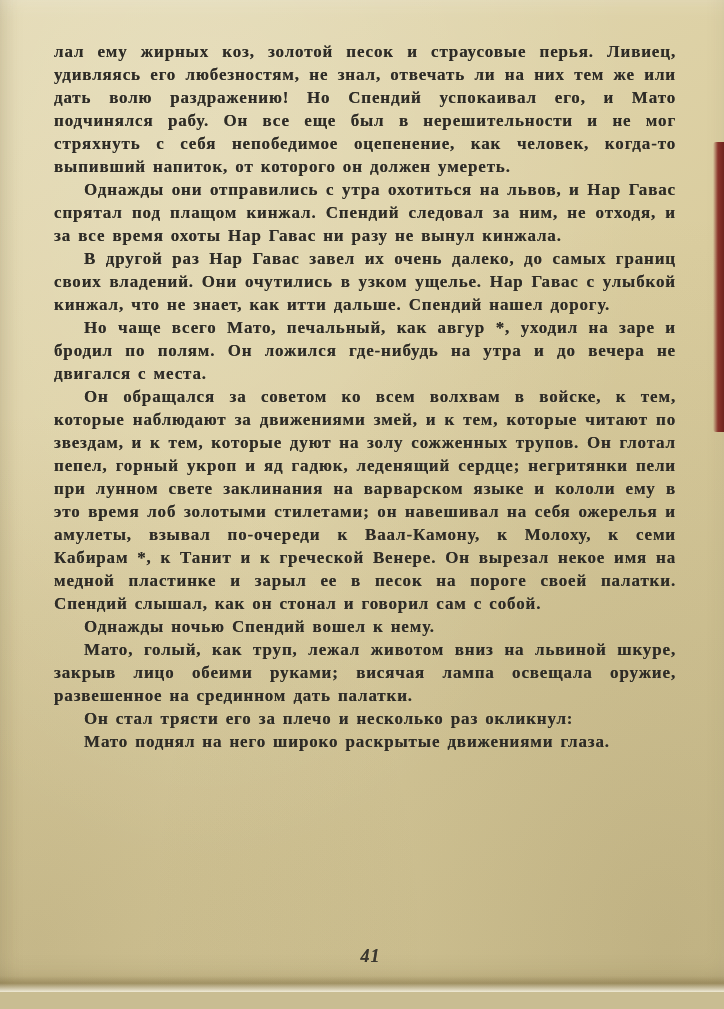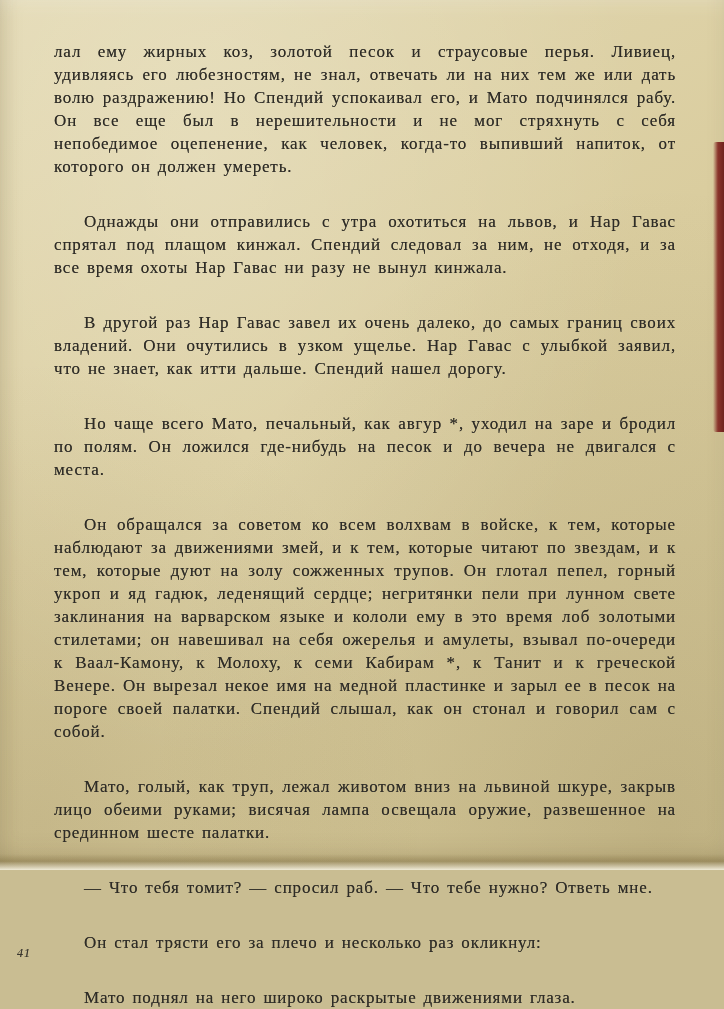--- a/index.html
+++ b/index.html
@@ -8,60 +8,60 @@
   }
   body {
     width: 724px;
     height: 1009px;
     overflow: hidden;
     background: #c9bd92;
   }
   .scan {
     position: relative;
     width: 724px;
-    height: 870px;
+    height: 992px;
     background:
       radial-gradient(ellipse at 28% 18%, rgba(255,255,248,0.20), rgba(0,0,0,0) 60%),
       radial-gradient(ellipse at 92% 95%, rgba(92,72,30,0.16), rgba(0,0,0,0) 55%),
       radial-gradient(ellipse at 5% 95%, rgba(92,72,30,0.14), rgba(0,0,0,0) 40%),
       linear-gradient(152deg, #e3d9b3 0%, #dacd9f 45%, #d2c595 100%);
     box-shadow:
       inset 0 -20px 28px -14px rgba(80,60,20,0.38),
       inset 0 10px 24px -14px rgba(255,255,250,0.45),
       inset 14px 0 26px -18px rgba(90,70,30,0.25);
     font-family: "Liberation Serif", "DejaVu Serif", serif;
     color: #2e2c27;
+    font-weight: bold;
   }
   .text-block {
     position: absolute;
     left: 54px;
     top: 40px;
     width: 622px;
     font-size: 17px;
     line-height: 23px;
     letter-spacing: 0.05em;
     word-spacing: 2px;
     text-align: justify;
     text-shadow: 0 0 0.5px rgba(44,42,36,0.65);
   }
   .para {
     margin: 0;
     text-indent: 0;
   }
   .para.indent {
     text-indent: 30px;
-    margin-top: 32px;
   }
   .page-number {
     position: absolute;
     left: 17px;
     right: 0;
     top: 946px;
-    text-align: left;
-    font-size: 12px;
+    text-align: center;
+    font-size: 18px;
     font-style: italic;
     letter-spacing: 1px;
     color: #3a372f;
     text-shadow: 0 0 0.5px rgba(44,42,36,0.6);
   }
   .binding-stripe {
     position: absolute;
     right: 0;
     top: 142px;
     width: 11px;
@@ -81,24 +81,24 @@
       rgba(246,242,224,0.92) 100%);
   }
 </style>
 </head>
 <body>
 
 <div class="scan">
   <div class="text-block" id="text-block">
       <p class="para">лал ему жирных коз, золотой песок и страусовые перья. Ливиец, удивляясь его любезностям, не знал, отвечать ли на них тем же или дать волю раздражению! Но Спендий успокаивал его, и Мато подчинялся рабу. Он все еще был в нерешительности и не мог стряхнуть с себя непобедимое оцепенение, как человек, когда-то выпивший напиток, от которого он должен умереть.</p>
       <p class="para indent">Однажды они отправились с утра охотиться на львов, и Нар Гавас спрятал под плащом кинжал. Спендий следовал за ним, не отходя, и за все время охоты Нар Гавас ни разу не вынул кинжала.</p>
-      <p class="para indent">В другой раз Нар Гавас завел их очень далеко, до самых границ своих владений. Они очутились в узком ущелье. Нар Гавас с улыбкой заявил, что не знает, как итти дальше. Спендий нашел дорогу.</p>
-      <p class="para indent">Но чаще всего Мато, печальный, как авгур *, уходил на заре и бродил по полям. Он ложился где-нибудь на песок и до вечера не двигался с места.</p>
+      <p class="para indent">В другой раз Нар Гавас завел их очень далеко, до самых границ своих владений. Они очутились в узком ущелье. Нар Гавас с улыбкой кинжал, что не знает, как итти дальше. Спендий нашел дорогу.</p>
+      <p class="para indent">Но чаще всего Мато, печальный, как авгур *, уходил на заре и бродил по полям. Он ложился где-нибудь на утра и до вечера не двигался с места.</p>
       <p class="para indent">Он обращался за советом ко всем волхвам в войске, к тем, которые наблюдают за движениями змей, и к тем, которые читают по звездам, и к тем, которые дуют на золу сожженных трупов. Он глотал пепел, горный укроп и яд гадюк, леденящий сердце; негритянки пели при лунном свете заклинания на варварском языке и кололи ему в это время лоб золотыми стилетами; он навешивал на себя ожерелья и амулеты, взывал по-очереди к Ваал-Камону, к Молоху, к семи Кабирам *, к Танит и к греческой Венере. Он вырезал некое имя на медной пластинке и зарыл ее в песок на пороге своей палатки. Спендий слышал, как он стонал и говорил сам с собой.</p>
-      <p class="para indent">Мато, голый, как труп, лежал животом вниз на львиной шкуре, закрыв лицо обеими руками; висячая лампа освещала оружие, развешенное на срединном шесте палатки.</p>
-      <p class="para indent">— Что тебя томит? — спросил раб. — Что тебе нужно? Ответь мне.</p>
+      <p class="para indent">Однажды ночью Спендий вошел к нему.</p>
+      <p class="para indent">Мато, голый, как труп, лежал животом вниз на львиной шкуре, закрыв лицо обеими руками; висячая лампа освещала оружие, развешенное на срединном дать палатки.</p>
       <p class="para indent">Он стал трясти его за плечо и несколько раз окликнул:</p>
       <p class="para indent">Мато поднял на него широко раскрытые движениями глаза.</p>
     </div>
   <div class="page-number">41</div>
   <div class="binding-stripe"></div>
   <div class="bottom-edge"></div>
 </div>
 
 </body></html>

